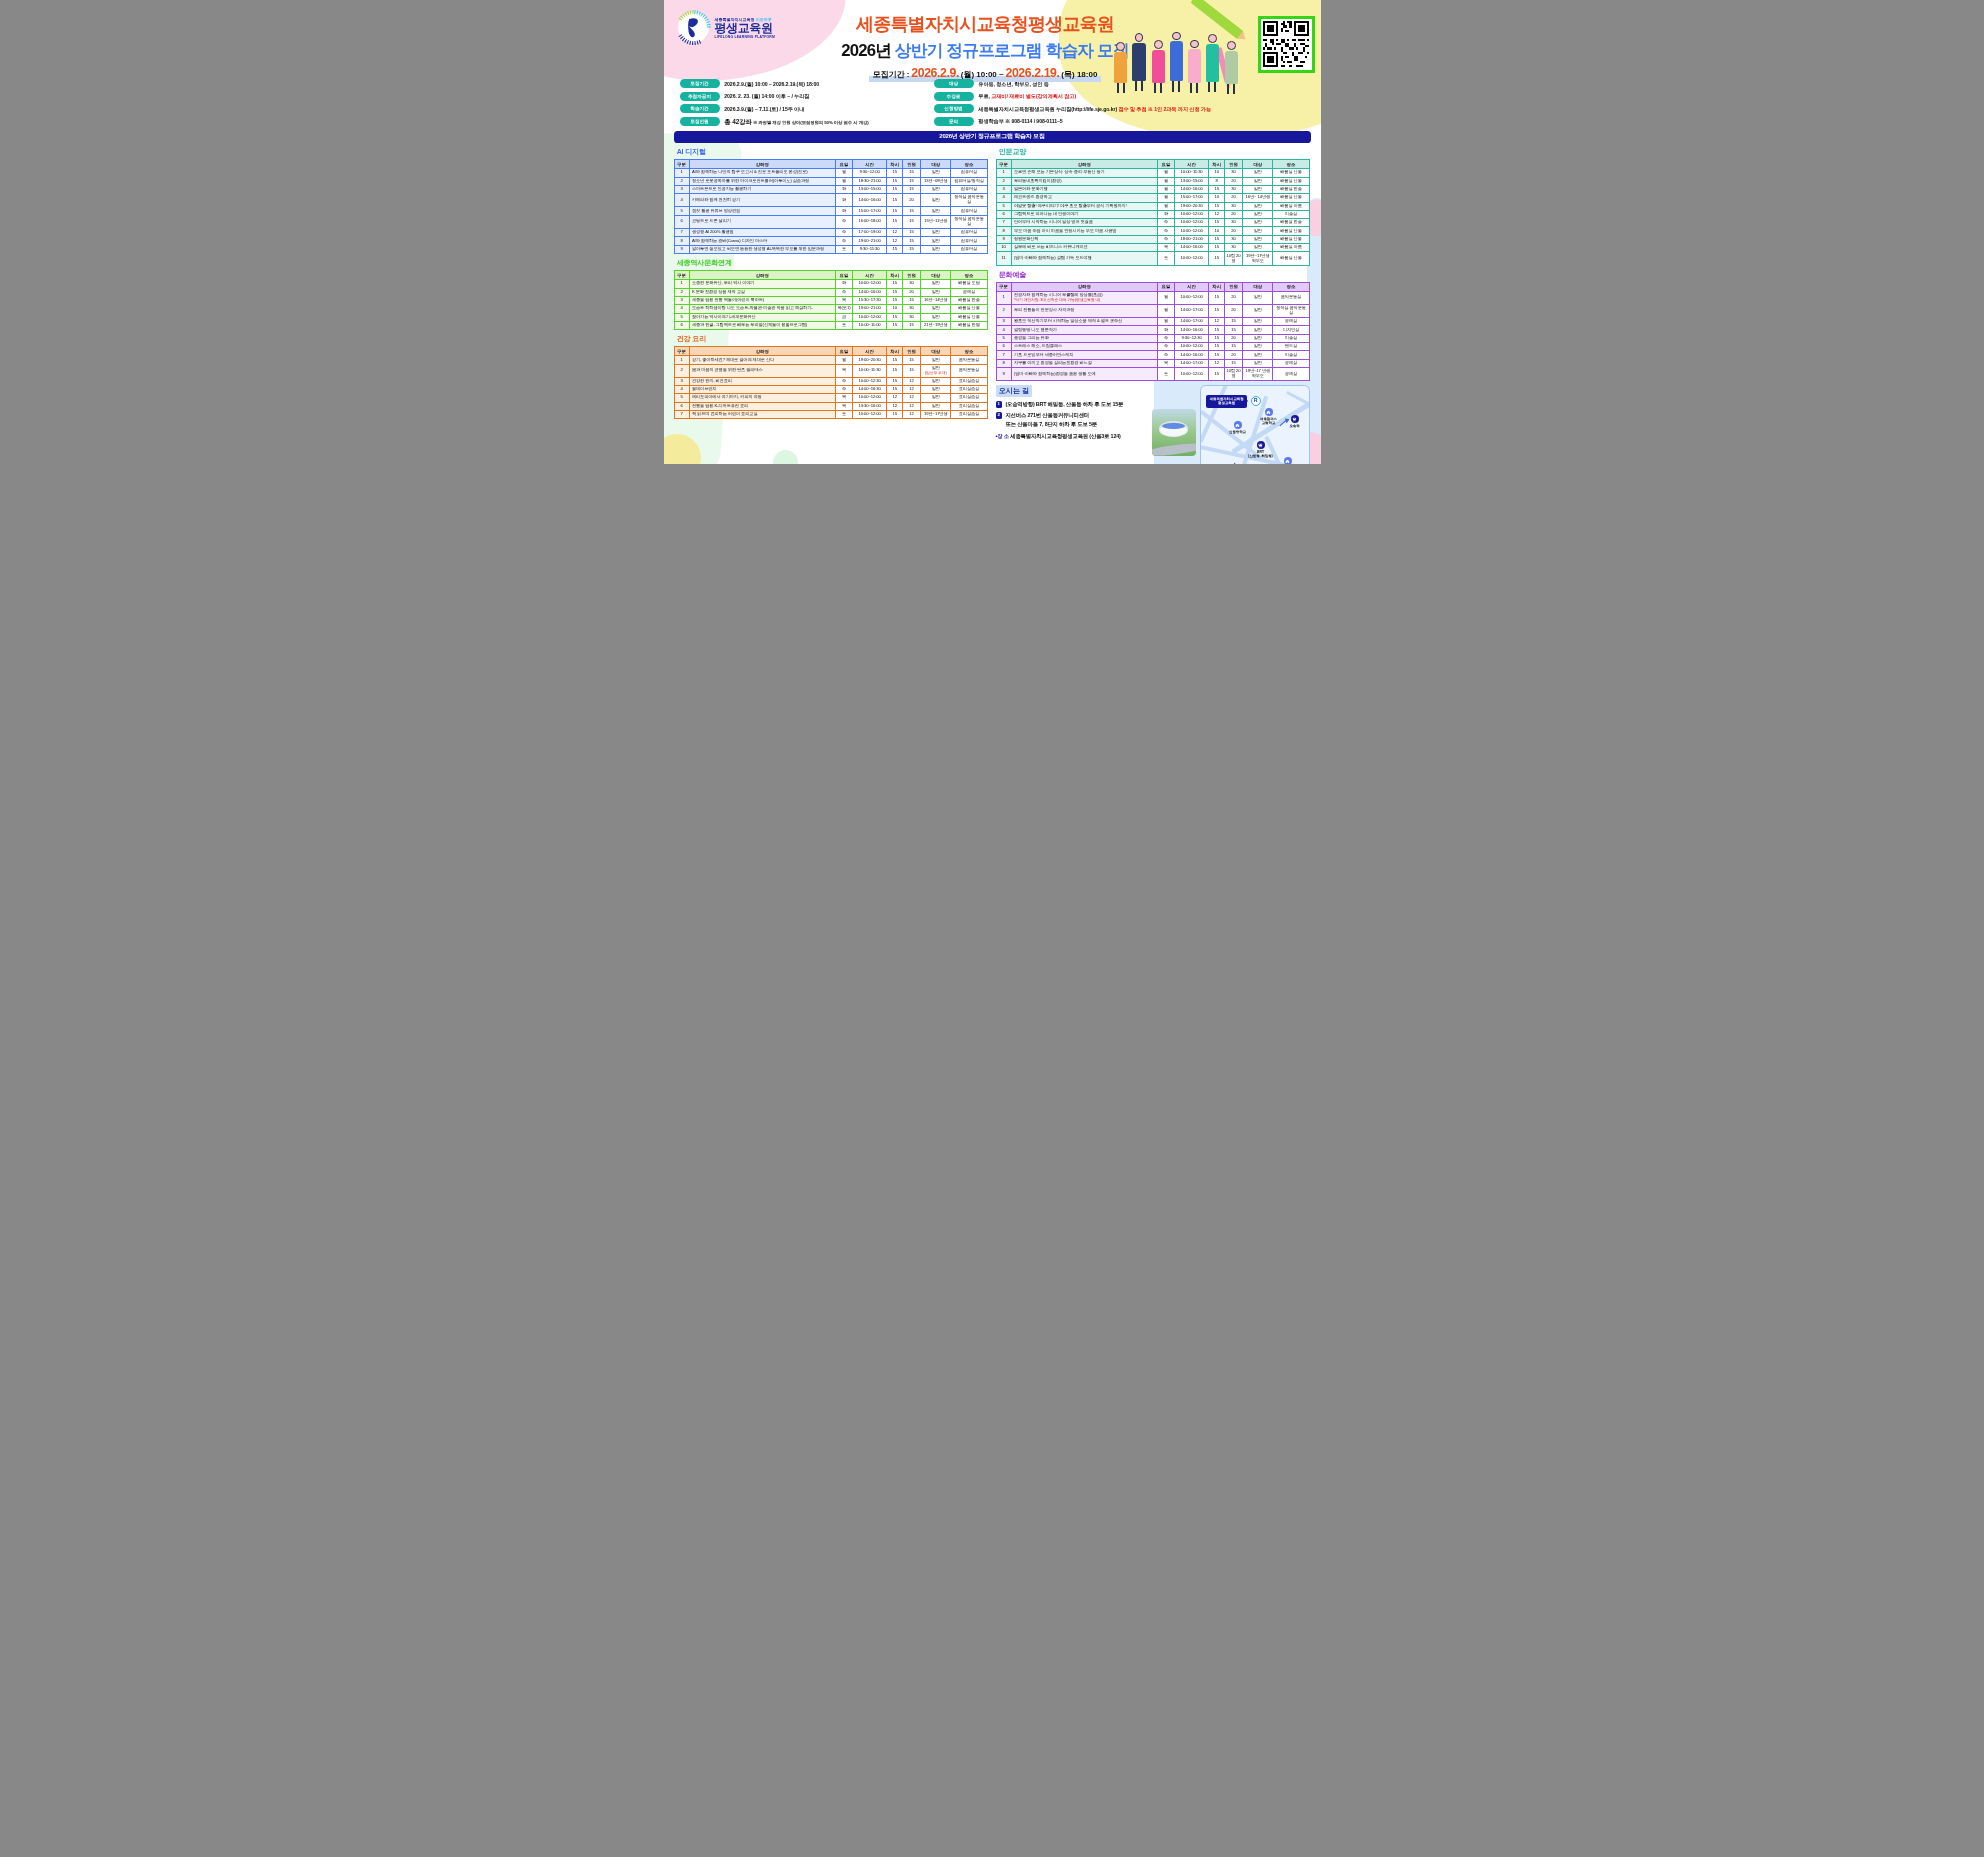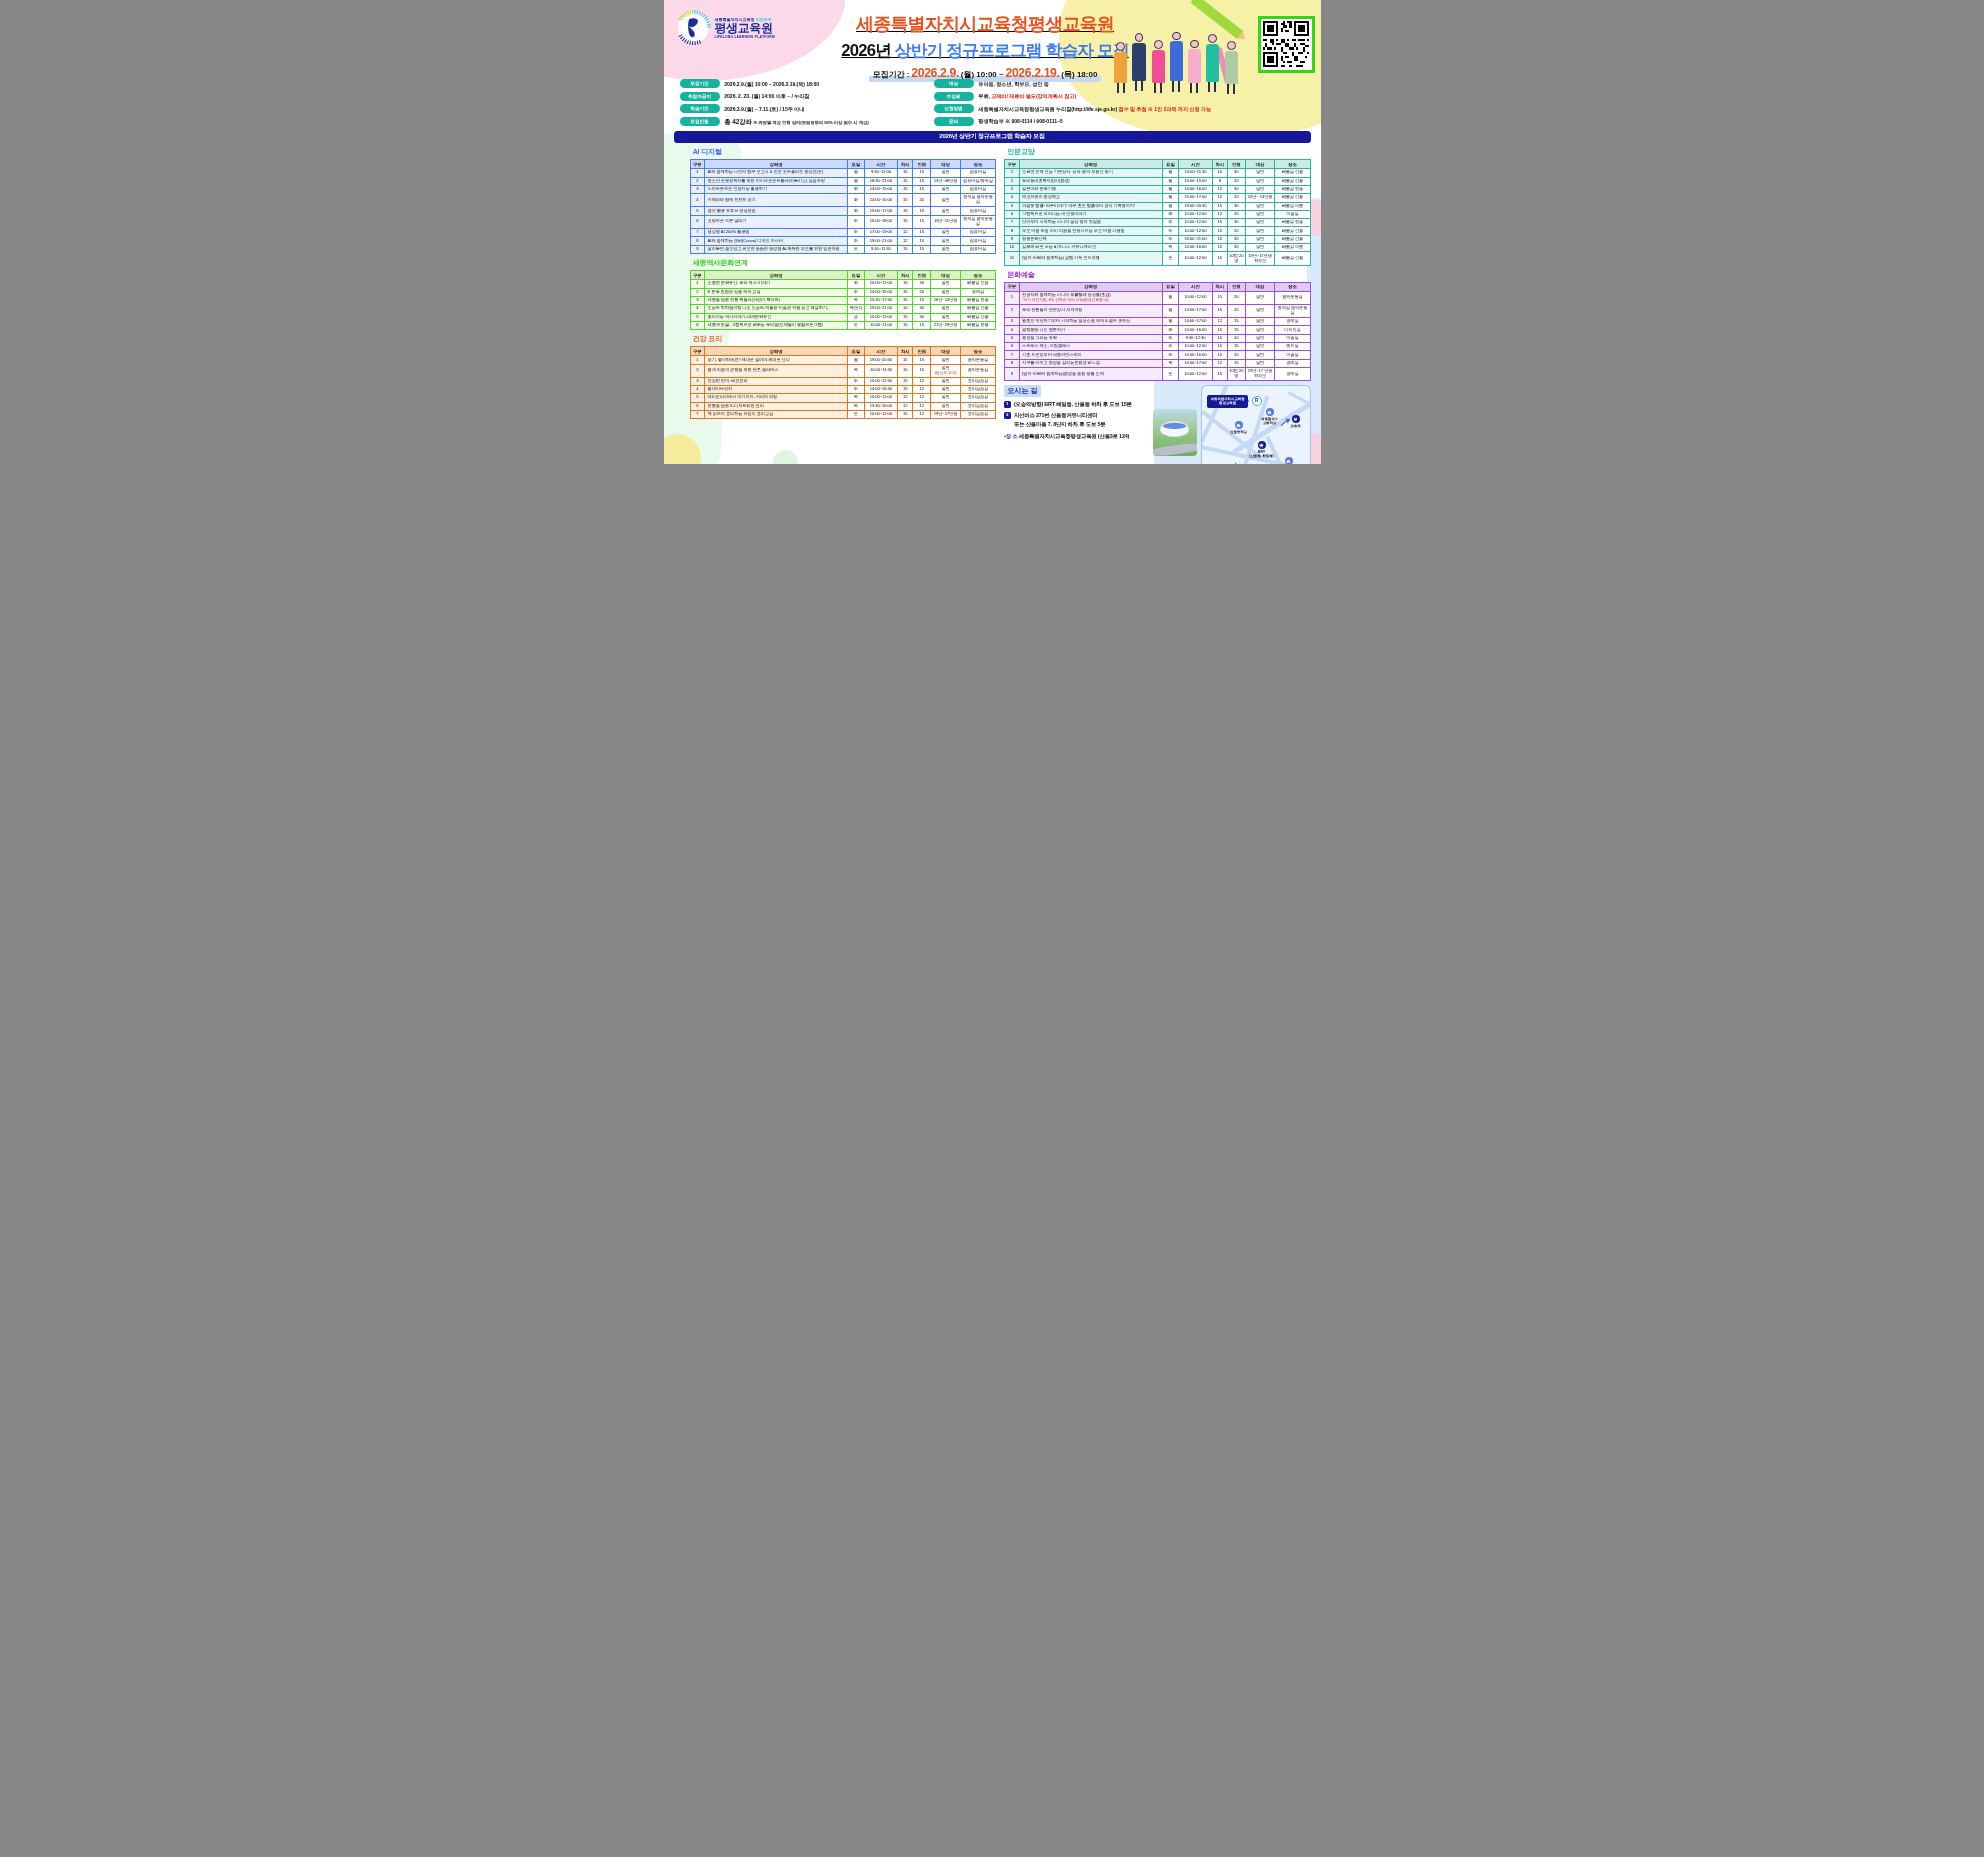--- a/index.html
+++ b/index.html
@@ -22,21 +22,21 @@
 
   
   .logo-wrap { position:absolute; left:12px; top:10.3px; display:flex; gap:4px; align-items:center; z-index:3; }
   .logo-mark { width:35px; height:35px; }
   .logo-text .lt1 { font-size:4px; font-weight:bold; color:#1B2D9B; }
   .logo-text .lt1 b { color:#21C3E8; }
   .logo-text .lt2 { font-size:12px; font-weight:900; color:#1B2D9B; letter-spacing:-0.4px; line-height:1.05; }
   .logo-text .lt3 { font-size:3.4px; font-weight:bold; color:#1B2D9B; letter-spacing:0.2px; }
 
   
-  .title-block { position:absolute; left:131px; top:12px; width:381px; text-align:center; z-index:3;text-decoration:underline; }
+  .title-block { position:absolute; left:131px; top:12px; width:381px; text-align:center; z-index:3; }
   .title-1 { font-size:18px; font-weight:900; color:#E8511D; letter-spacing:-0.8px; }
   .title-2 { font-size:16.7px; font-weight:900; letter-spacing:-0.8px; margin-top:3.2px; }
   .title-2 .t2a { color:#111111; }
   .title-2 .t2b { color:#3D7BF5; }
   .period-line { position:relative; display:inline-block; margin-top:4px; padding:0 4px 1.6px 4px; }
   .period-line .bar { position:absolute; left:0; right:0; bottom:0; height:6px; background:#C7D8F2; z-index:-1; }
   .period-line .pl-label { font-size:8px; font-weight:900; color:#111; }
   .period-line .pl-date { font-size:12.3px; font-weight:900; color:#E8511D; letter-spacing:-0.4px; }
   .period-line .pl-mid, .period-line .pl-end { font-size:8px; font-weight:900; color:#111; }
 
@@ -63,21 +63,21 @@
   .info-val { font-size:5.2px; color:#111; padding-top:1.6px; font-weight:bold; letter-spacing:-0.1px; }
   .info-val .strong { font-size:6.4px; font-weight:900; }
   .info-val .note { font-size:4.4px; font-weight:bold; }
   .info-val .red { color:#E01010; }
 
   
   .banner { position:absolute; left:10px; top:131px; width:637px; height:11.5px; background:#17179B; border-radius:3.6px; color:#fff; font-size:6px; font-weight:bold; display:flex; align-items:center; justify-content:center; z-index:3; letter-spacing:-0.2px; }
 
   
   .cols { position:absolute; left:10px; top:147px; width:637px; z-index:3; display:flex; gap:8px; }
-  .col-l { width:314px;margin-left:16px; }
+  .col-l { width:314px; }
   .col-r { width:314px; }
   .section { margin-bottom:4px; }
   .sec-title { font-size:7.1px; font-weight:900; letter-spacing:-0.2px; color:var(--title-color); margin:0 0 2px 3.2px; }
 
   .sec-blue   { --title-color:#3D6BF0; --border:#4A7CF5; --head-bg:#CBDAF8; --tint:#E9F0FD; }
   .sec-purple { --title-color:#9B30D8; --border:#9A4FE0; --head-bg:#E0CAF6; --tint:#F5EBFD; }
   .sec-orange { --title-color:#E8621D; --border:#E2751F; --head-bg:#F6D6B4; --tint:#FBEFDF; }
   .sec-teal   { --title-color:#16B2A2; --border:#2AB5A5; --head-bg:#C8EBE6; --tint:#E7F7F4; }
   .sec-green  { --title-color:#3ECB20; --border:#55D52B; --head-bg:#DCF3C5; --tint:#F0FAE4; }
 

